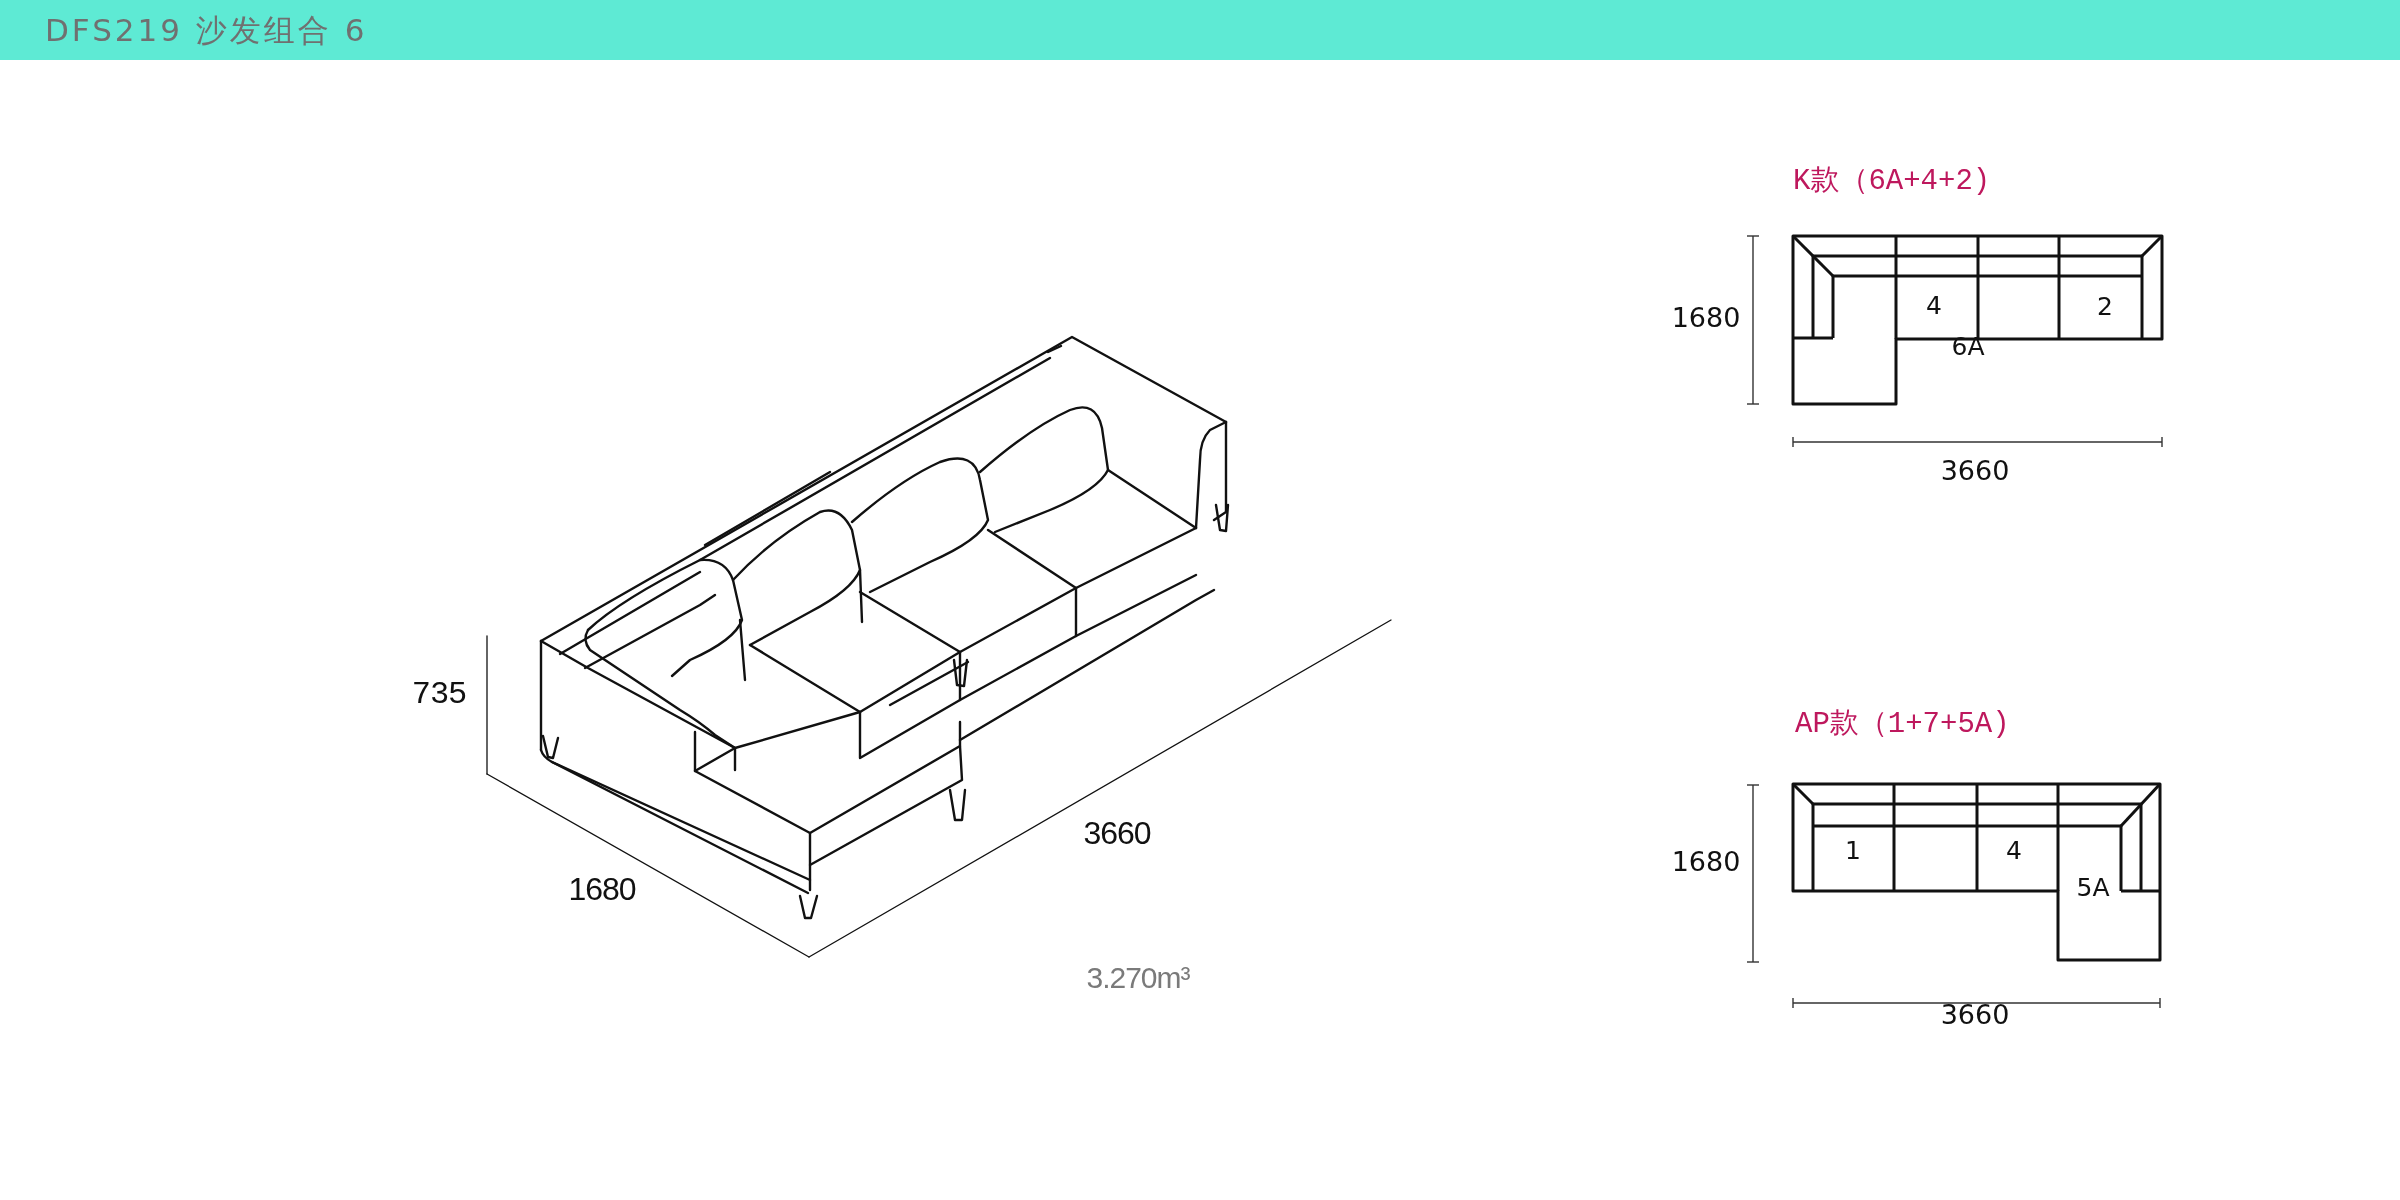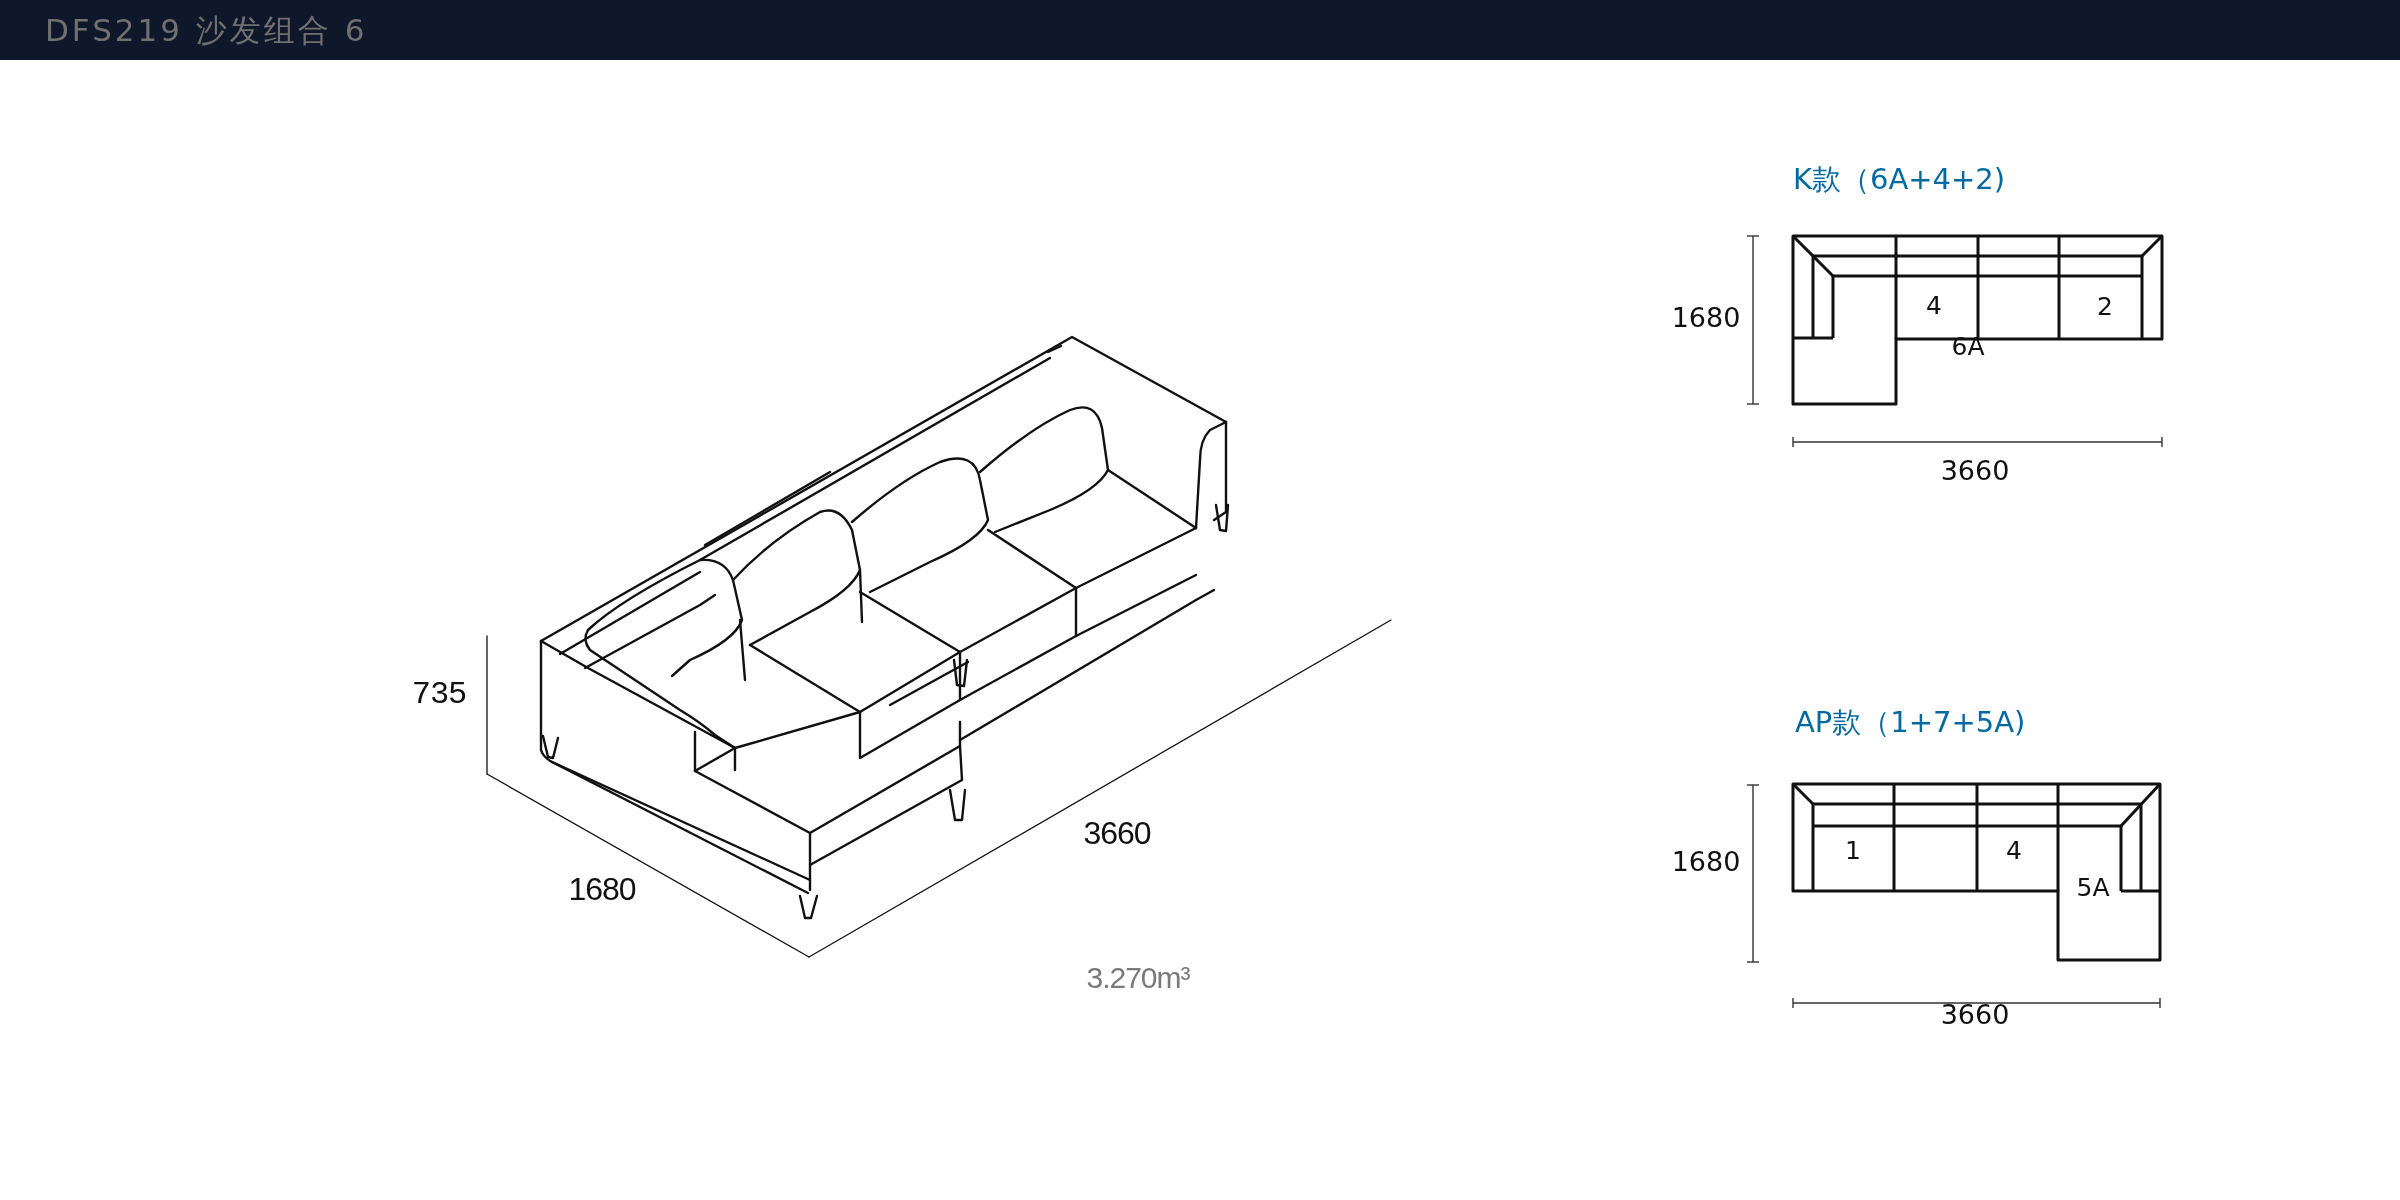--- a/index.html
+++ b/index.html
@@ -1,22 +1,22 @@
 <!DOCTYPE html>
 <html><head>
 <meta charset="utf-8">
 <style>
   html, body { margin:0; padding:0; background:#ffffff; }
   body { width:2400px; height:1200px; position:relative; overflow:hidden; font-family:"DejaVu Sans", sans-serif; }
-  .header { position:absolute; left:0; top:0; width:2400px; height:60px; background:#0f172a; }
+  .header { position:absolute; left:0; top:0; width:2400px; height:60px; background:#5eead4; }
   .header-title { position:absolute; left:45px; top:10px; font-size:31px; letter-spacing:3px; color:#707070; font-family:"DejaVu Sans", sans-serif; white-space:nowrap; }
   .lbl { position:absolute; white-space:nowrap; color:#111; font-family:"DejaVu Sans", sans-serif; }
   .iso-lbl { font-family:"Liberation Sans", sans-serif; font-size:32px; color:#111; transform:translate(-50%,-50%); letter-spacing:-1px; }
   .vol-lbl { font-family:"Liberation Sans", sans-serif; font-size:30px; color:#7a7a7a; transform:translate(-50%,-50%); letter-spacing:-1px; }
-  .plan-title { font-size:29px; color:#0369a1; }
+  .plan-title { font-size:29px; color:#be185d;font-family:Liberation Mono, monospace; }
   .plan-dim { font-size:27px; color:#111; transform:translate(-50%,-50%); }
   .seat-lbl { font-size:25px; color:#111; transform:translate(-50%,-50%); }
   svg { position:absolute; left:0; top:0; }
 </style>
 </head>
 <body>
 
 <div class="header">
   <div class="header-title">DFS219 沙发组合 6</div>
 </div>

